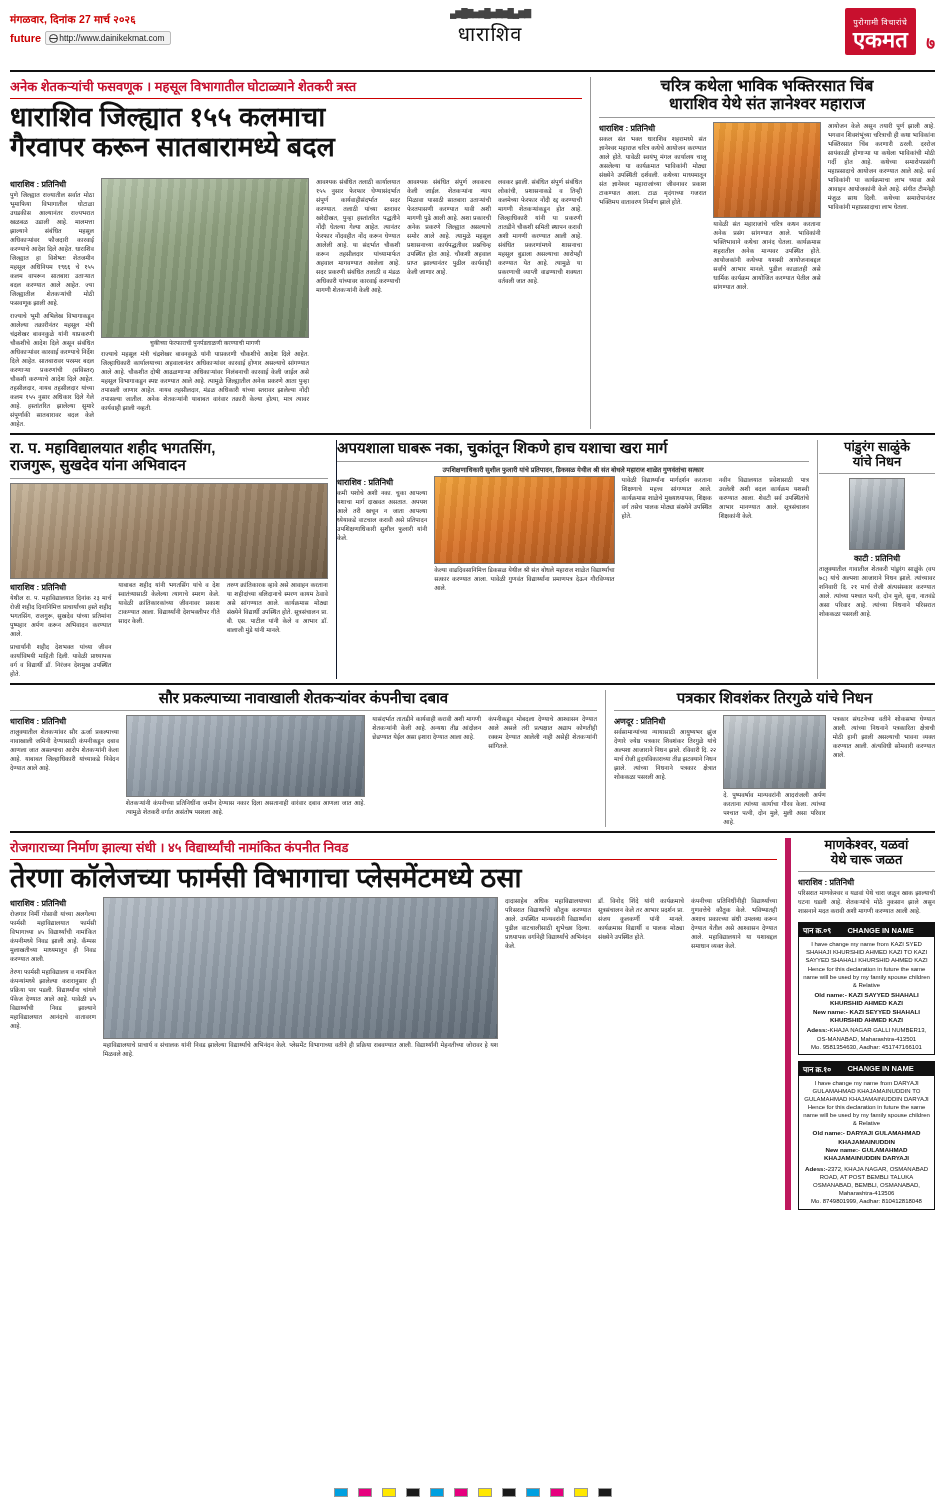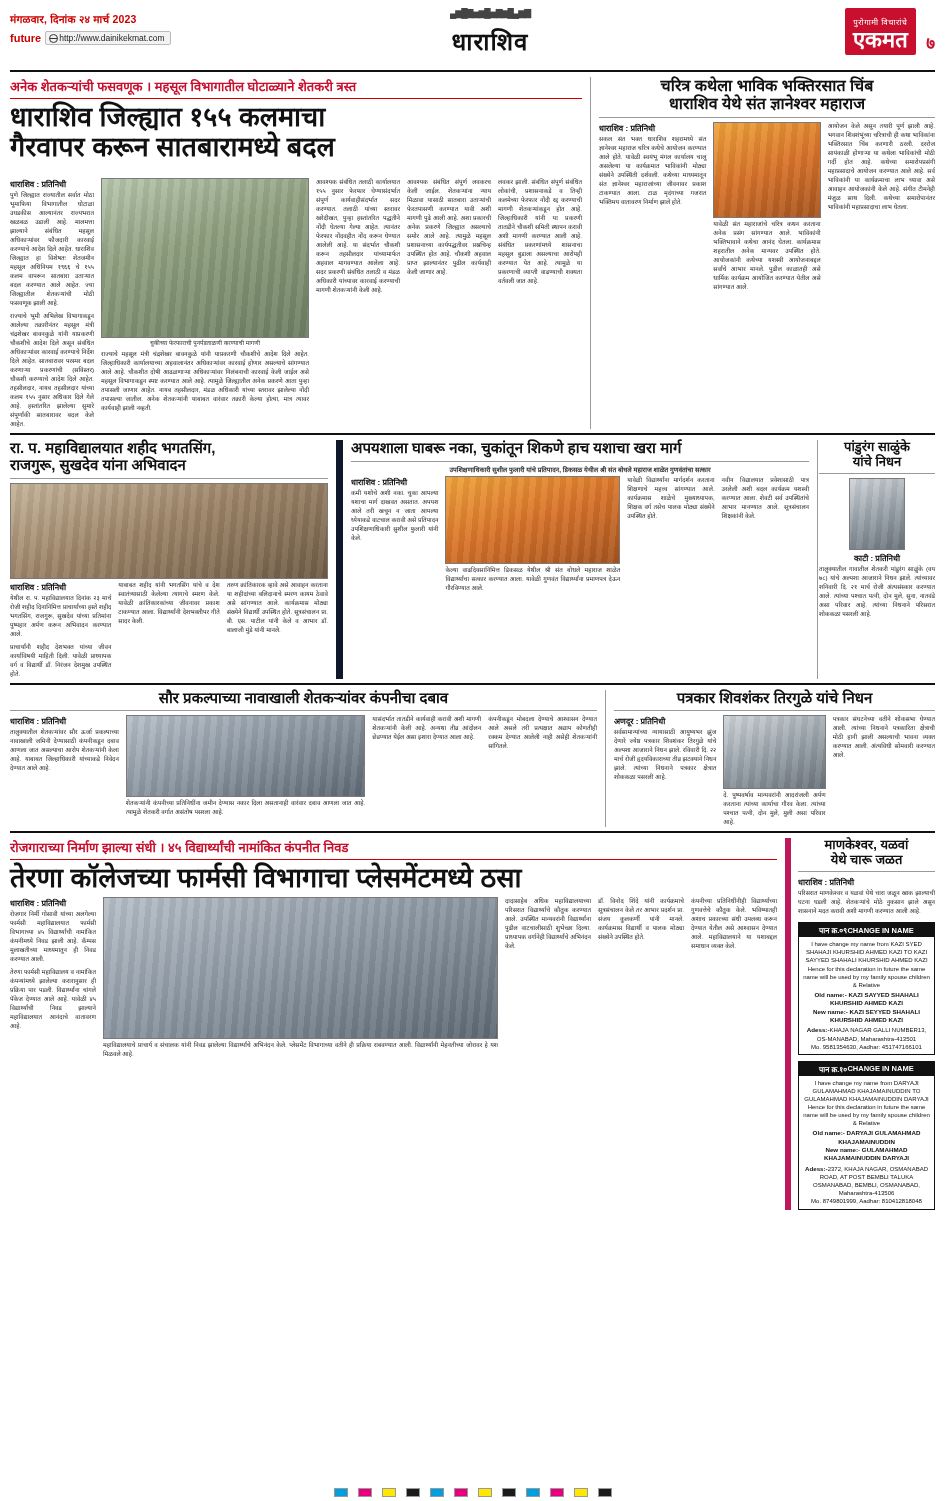--- a/index.html
+++ b/index.html
@@ -16,21 +16,21 @@
   
   .masthead { display:flex; align-items:flex-start; justify-content:space-between; height:58px; }
   .mh-left { width:250px; padding-top:4px; }
   .mh-date { font-size:10.5px; color:#c00; font-weight:bold; letter-spacing:0.2px; }
   .mh-epaper { margin-top:5px; display:flex; align-items:center; gap:4px; font-size:9.5px; }
   .mh-epaper .ep { color:#c00; font-weight:bold; font-size:11px; }
   .mh-url { background:#f2f2f2; border:1px solid #bbb; border-radius:2px; padding:1px 5px 1px 3px; font-size:8.5px; color:#222; display:flex; align-items:center; gap:1px; }
   .globe { width:9px; height:9px; border-radius:50%; border:1px solid #333; display:inline-block; position:relative; }
   .globe:after { content:""; position:absolute; left:0; top:3.5px; width:7px; height:0; border-top:1px solid #333; }
   .mh-center { flex:1; text-align:center; }
-  .mh-title { font-size:24px; font-weight:bold; letter-spacing:1px; line-height:1; margin-top:6px; }
+  .mh-title { font-size:20px; font-weight:normal; letter-spacing:1px; line-height:1; }
   .mh-skyline { font-size:9px; color:#444; letter-spacing:-1px; height:16px; overflow:hidden; }
   .mh-right { width:215px; text-align:right; }
   .ekmat-box { display:inline-block; background:#c8102e; color:#fff; padding:3px 8px 4px 8px; border-radius:2px; text-align:center; }
   .ekmat-sub { font-size:8px; letter-spacing:0.5px; }
   .ekmat-main { font-size:22px; font-weight:bold; line-height:1; }
   .pageno { display:inline-block; margin-left:6px; font-size:17px; font-weight:bold; color:#c8102e; vertical-align:middle; }
 
   .rule { border-top:2px solid #111; margin:4px 0 5px 0; }
   .rule-thin { border-top:1px solid #999; margin:4px 0; }
   .rule-red { border-top:1px solid #c00; margin:3px 0; }
@@ -55,38 +55,38 @@
   .photo.portrait { background:linear-gradient(160deg,#cfd4d8 0%, #9aa3ab 50%, #6c747c 100%); }
   .photo.group { background:linear-gradient(160deg,#b7bfc8 0%, #8f9aa5 45%, #5e6974 100%); }
   .photo:after { content:""; position:absolute; inset:0; background:
      repeating-linear-gradient(95deg, rgba(255,255,255,0.06) 0 6px, rgba(0,0,0,0.05) 6px 12px); }
 
   
   .rail { width:118px; }
 
   
   .cin { border:1px solid #111; margin-top:6px; }
-  .cin-head { background:#111; color:#fff; display:flex; justify-content:space-between; align-items:center; padding:2px 20px; font-size:7.5px; font-weight:bold; }
+  .cin-head { background:#111; color:#fff; display:flex; justify-content:space-between; align-items:center; padding:2px 4px; font-size:7.5px; font-weight:bold; }
   .cin-body { padding:3px 4px; font-size:6px; line-height:1.35; text-align:center; }
   .cin-body b { font-size:6.2px; }
 
   
   .colorbar { position:absolute; left:0; bottom:4px; width:945px; display:flex; justify-content:center; gap:10px; }
   .colorbar span { width:14px; height:9px; display:block; border:1px solid #999; }
   .center { text-align:center; }
   .mt2 { margin-top:2px; } .mt4 { margin-top:4px; }
 </style>
 </head>
 <body>
 
 <div class="page">
 
   <div class="masthead">
     <div class="mh-left">
-      <div class="mh-date">मंगळवार, दिनांक २४ मार्च 2023</div>
+      <div class="mh-date">मंगळवार, दिनांक 27 मार्च २०२६</div>
       <div class="mh-epaper">
         <span class="ep">future</span>
         <span class="mh-url">
           <span class="globe"></span>
           <span>http://www.dainikekmat.com</span>
         </span>
       </div>
     </div>
     <div class="mh-center">
       <div class="mh-skyline">▄▆█▇▅▆█▅▇▆█▄▆▇</div>
@@ -170,21 +170,21 @@
         </div>
         <div class="col">
           <div class="body-col">याबाबत शहीद यांनी भगतसिंग यांचे व देश स्वातंत्र्यासाठी केलेल्या त्यागाचे स्मरण केले. यावेळी क्रांतिकारकांच्या जीवनावर प्रकाश टाकण्यात आला. विद्यार्थ्यांनी देशभक्तीपर गीते सादर केली.</div>
         </div>
         <div class="col">
           <div class="body-col">तरुण क्रांतिकारक व्हावे असे आवाहन करताना या शहीदांच्या बलिदानाचे स्मरण कायम ठेवावे असे सांगण्यात आले. कार्यक्रमास मोठ्या संख्येने विद्यार्थी उपस्थित होते. सूत्रसंचालन प्रा. बी. एस. पाटील यांनी केले व आभार डॉ. बालाजी मुंडे यांनी मानले.</div>
         </div>
       </div>
     </div>
 
-    <div style="flex:1; border-left:7px solid #0f172a; padding-left:8px;">
+    <div style="flex:1; border-left:1px solid #0f172a; padding-left:0;">
       <div class="headline h-lg">अपयशाला घाबरू नका, चुकांतून शिकणे हाच यशाचा खरा मार्ग</div>
       <div class="rule-thin"></div>
       <div class="caption" style="font-weight:bold; font-size:6.5px;">उपशिक्षणाधिकारी सुशील फुलारी यांचे प्रतिपादन, डिकसळ येथील श्री संत बोधले महाराज शाळेत गुणवंतांचा सत्कार</div>
       <div class="cols mt2">
         <div class="col">
           <div class="byline">धाराशिव : प्रतिनिधी</div>
           <div class="body-col">कमी यशोचे अशी नका. चुका आपल्या यशाचा मार्ग दाखवत असतात. अपयश आले तरी खचून न जाता आपल्या ध्येयाकडे वाटचाल करावी असे प्रतिपादन उपशिक्षणाधिकारी सुशील फुलारी यांनी केले.</div>
         </div>
         <div class="col" style="flex:2;">
           <div class="photo saffron" style="height:88px;"></div>

